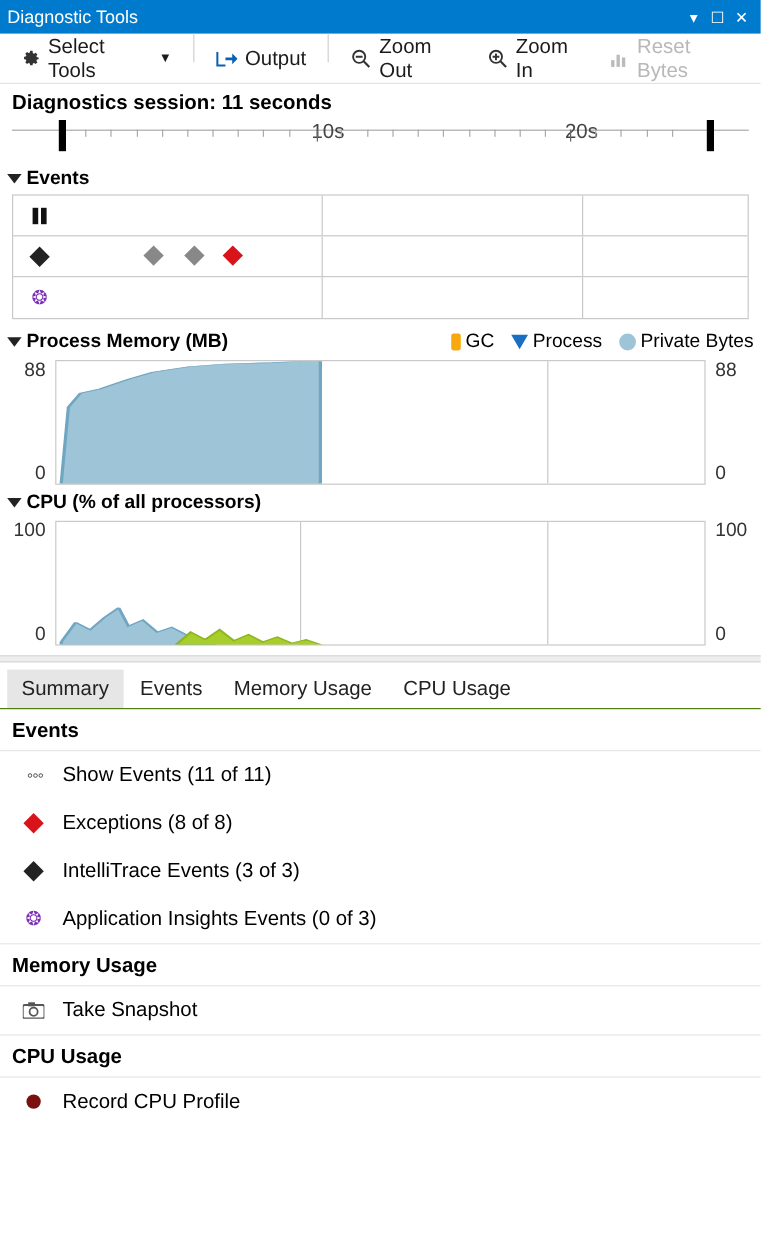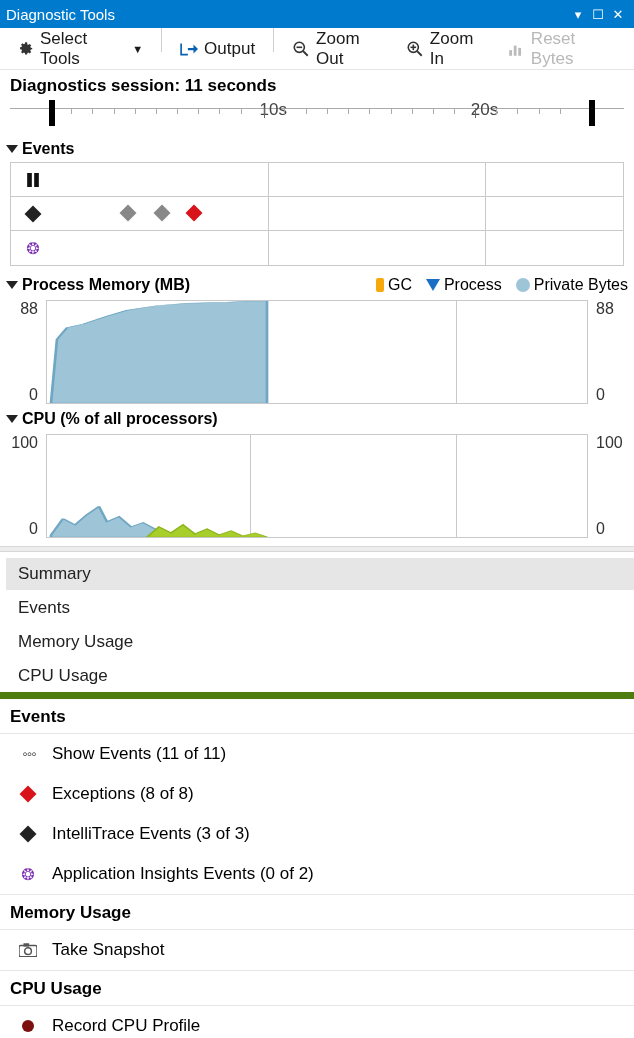--- a/index.html
+++ b/index.html
@@ -112,21 +112,21 @@
     background: #fff;
   }
   .mem-plot .vline1 { position:absolute; top:0; bottom:0; left:37.5%; border-left:1px solid #c9c9c9; }
   .mem-plot .vline2 { position:absolute; top:0; bottom:0; left:75.7%; border-left:1px solid #c9c9c9; }
   .cpu-area { margin: 2px 10px 8px 10px; position:relative; height:106px; }
   .legend-item { display:flex; align-items:center; gap:4px; }
   .legend-gc { width:8px; height:14px; background:#f7a80d; border-radius:2px; }
   .legend-snap { width:0; height:0; border-top:12px solid #1a6fc4; border-left:7px solid transparent; border-right:7px solid transparent; }
   .legend-pb { width:14px; height:14px; border-radius:50%; background:#9ec4d8; }
   .splitter { height:6px; background:#ededed; border-top:1px solid #d8d8d8; border-bottom:1px solid #d8d8d8; }
-  .tabbar { display:flex; gap:2px; padding:6px 0 0 6px; border-bottom:7px solid #4d7c0f;flex-direction:column; }
+  .tabbar { display:flex; gap:2px; padding:6px 0 0 6px; border-bottom:1px solid #4d7c0f; }
   .tab {
     padding:6px 12px; font-size:17px; cursor:pointer; color:#222;
   }
   .tab.active { background:#e6e6e6; }
   .sum-section-title {
     font-weight:600; font-size:17px; padding:8px 10px 6px 10px;
     border-bottom:1px solid #e6e6e6;
   }
   .sum-item {
     display:flex; align-items:center; gap:14px;
@@ -349,21 +349,21 @@
     <span>Exceptions (8 of 8)</span>
   </div>
   <div class="sum-item">
     <span class="icon">
         <span class="diamond black"></span>
       </span>
     <span>IntelliTrace Events (3 of 3)</span>
   </div>
   <div class="sum-item">
     <span class="icon bulb">❂</span>
-    <span>Application Insights Events (0 of 2)</span>
+    <span>Application Insights Events (0 of 3)</span>
   </div>
 
   <div class="sum-section-title" style="border-top:1px solid #e6e6e6;">Memory Usage</div>
   <div class="sum-item">
     <span class="icon">
       <svg viewBox="0 0 16 12" width="18" height="14">
           <rect x="0" y="2" width="16" height="10" rx="1.5" fill="none" stroke="#555" stroke-width="1.3"></rect>
           <rect x="4" y="0" width="5" height="3" fill="#555"></rect>
           <circle cx="8" cy="7" r="3" fill="none" stroke="#555" stroke-width="1.3"></circle>
         </svg>

